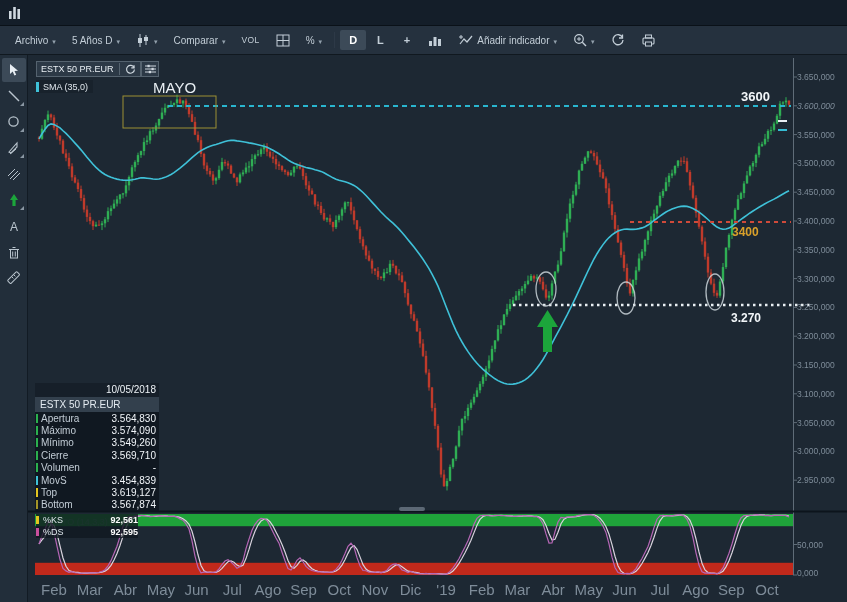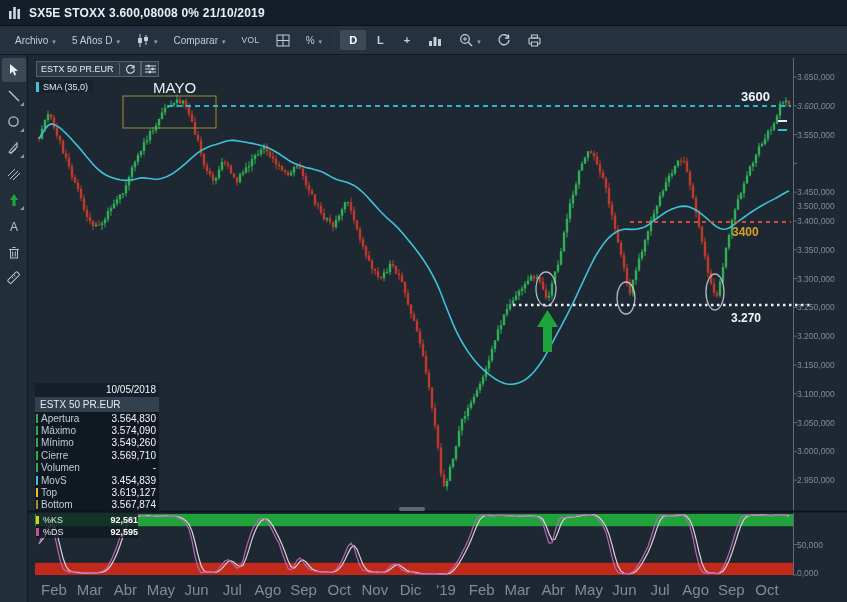--- a/index.html
+++ b/index.html
@@ -624,21 +624,20 @@
     <line x1="793" y1="575" x2="797" y2="575" stroke="#5f6c78"></line>
     <line x1="28" y1="511.5" x2="847" y2="511.5" stroke="#0c141c" stroke-width="2"></line>
   </svg>
 
 <div class="titlebar">
   <svg width="13" height="13" viewBox="0 0 13 13">
     <rect x="1" y="5" width="2.6" height="8" fill="#cfd8df"></rect>
       <rect x="5.2" y="1" width="2.6" height="12" fill="#cfd8df"></rect>
       <rect x="9.4" y="3" width="2.6" height="10" fill="#cfd8df"></rect>
   </svg>
-  <span class="title">SX5E STOXX 3.600,08008 0% 21/10/2019</span>
 </div>
 
 <div class="toolbar">
   <div class="tbtn">
       <span>Archivo</span>
       <span class="caret"></span>
     </div>
   <div class="tbtn">
       <span>5 Años D</span>
       <span class="caret"></span>
@@ -679,20 +678,29 @@
     </div>
   <div class="tbtn square">
       <span>+</span>
     </div>
   <div class="tbtn">
     <svg width="15" height="13" viewBox="0 0 15 13">
         <rect x="1" y="7" width="3" height="5" fill="#c3ced7"></rect>
         <rect x="5.5" y="3" width="3" height="9" fill="#c3ced7"></rect>
         <rect x="10" y="5" width="3" height="7" fill="#c3ced7"></rect>
       </svg>
+    </div>
+  <div class="tbtn">
+    <svg width="14" height="13" viewBox="0 0 14 13">
+        <path d="M1 10 L5 5 L8 8 L13 2" fill="none" stroke="#c3ced7" stroke-width="1.2"></path>
+        <line x1="2" y1="1" x2="2" y2="5" stroke="#c3ced7"></line>
+        <line x1="0" y1="3" x2="4" y2="3" stroke="#c3ced7"></line>
+      </svg>
+    <span>Añadir indicador</span>
+      <span class="caret"></span>
     </div>
   <div class="tbtn">
     <svg width="14" height="14" viewBox="0 0 14 14">
         <circle cx="6" cy="6" r="4.3" fill="none" stroke="#c3ced7" stroke-width="1.2"></circle>
         <line x1="6" y1="4" x2="6" y2="8" stroke="#c3ced7"></line>
         <line x1="4" y1="6" x2="8" y2="6" stroke="#c3ced7"></line>
         <line x1="9.3" y1="9.3" x2="13" y2="13" stroke="#c3ced7" stroke-width="1.4"></line>
       </svg>
     <span class="caret"></span>
     </div>
@@ -857,21 +865,21 @@
     <span class="val">92,595</span>
 </div>
 
 <div class="scroll-thumb"></div>
 <div class="price-tick-w"></div>
 <div class="price-tick-c"></div>
 <div id="price-axis">
     <div class="yaxis-label" style="top: 72px;">3.650,000</div>
     <div class="yaxis-label" style="top: 100.8px; font-style: italic;">3.600,000</div>
     <div class="yaxis-label" style="top: 129.6px;">3.550,000</div>
-    <div class="yaxis-label" style="top: 158.4px; margin-top: 43px;">3.500,000</div>
+    <div class="yaxis-label" style="top: 158.4px;">3.500,000</div>
     <div class="yaxis-label" style="top: 187.2px;">3.450,000</div>
     <div class="yaxis-label" style="top: 216px;">3.400,000</div>
     <div class="yaxis-label" style="top: 244.8px;">3.350,000</div>
     <div class="yaxis-label" style="top: 273.6px;">3.300,000</div>
     <div class="yaxis-label" style="top: 302.4px;">3.250,000</div>
     <div class="yaxis-label" style="top: 331.2px;">3.200,000</div>
     <div class="yaxis-label" style="top: 360px;">3.150,000</div>
     <div class="yaxis-label" style="top: 388.8px;">3.100,000</div>
     <div class="yaxis-label" style="top: 417.6px;">3.050,000</div>
     <div class="yaxis-label" style="top: 446.4px;">3.000,000</div>

